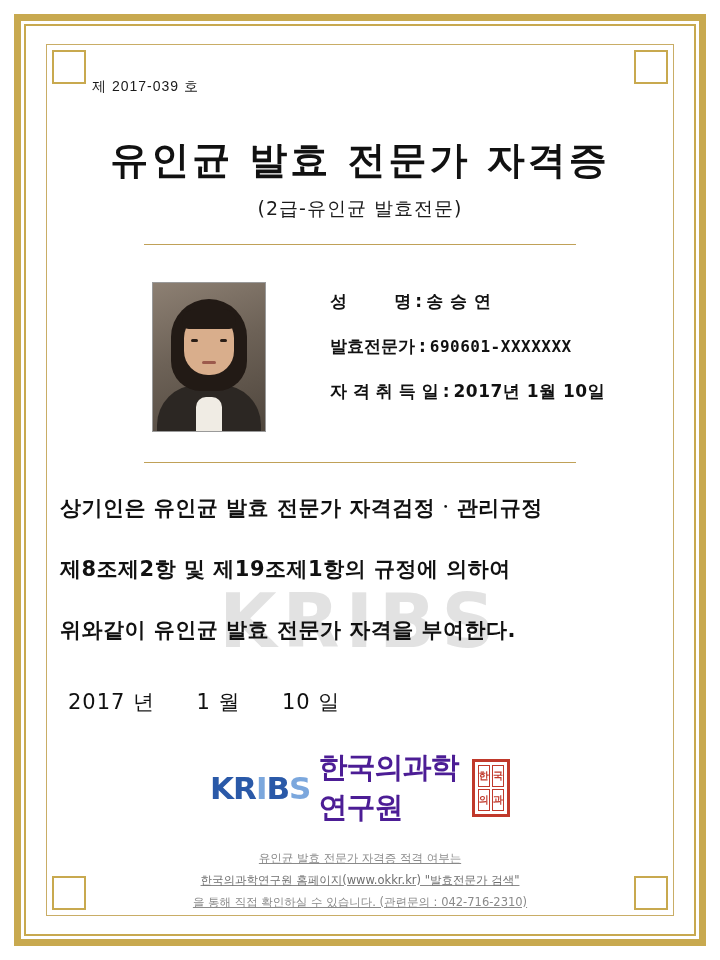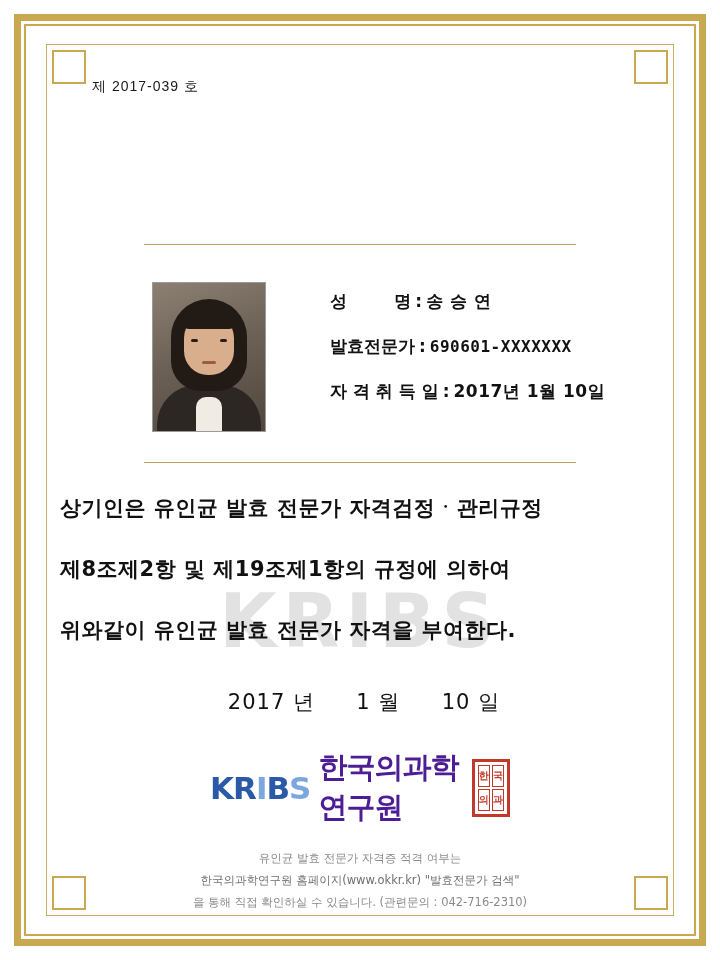--- a/index.html
+++ b/index.html
@@ -286,21 +286,20 @@
     color: #111111;
   }
   .statement .line:last-child { margin-bottom: 0; }
 
   
   .issue-date {
     position: absolute;
     left: 8px;
     right: 0;
     top: 630px;
-    text-align: center;
     font-size: 21px;
     letter-spacing: 1px;
     color: #111111;
     z-index: 2;
   }
   .issue-date .gap { display: inline-block; width: 26px; }
 
   
   .issuer {
     position: absolute;
@@ -365,20 +364,21 @@
   .footnote {
     position: absolute;
     left: 0;
     right: 0;
     top: 790px;
     text-align: center;
     color: #8a8a8a;
     font-size: 11.5px;
     line-height: 1.9;
     z-index: 2;
+    text-decoration: underline;
   }
   .footnote .strong { color: #6f6f6f; }
 </style>
 </head>
 <body>
 
 <div class="certificate">
 
   <div class="frame-outer"></div>
   <div class="frame-outer-thin"></div>
@@ -388,20 +388,24 @@
   <div class="corner tr"></div>
   <div class="corner bl"></div>
   <div class="corner br"></div>
 
   <div class="content">
 
     <div class="watermark">KRIBS</div>
 
     <div class="serial">제 2017-039 호</div>
 
+    <div class="title-block">
+      <div class="title">유인균 발효 전문가 자격증</div>
+      <div class="subtitle">(2급-유인균 발효전문)</div>
+    </div>
 
     <div class="rule top"></div>
 
     <div class="person">
       <div class="photo">
         <div class="bg"></div>
         <div class="body"></div>
         <div class="collar"></div>
         <div class="hair"></div>
         <div class="face"></div>

